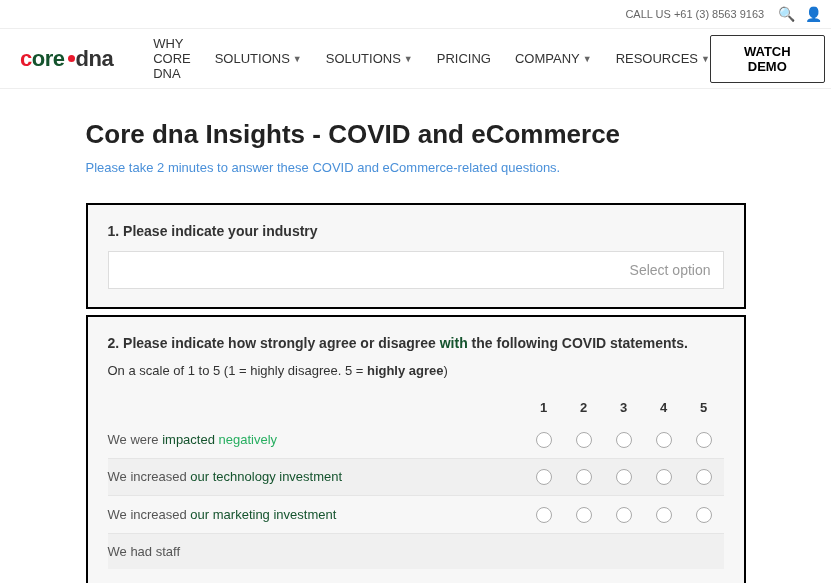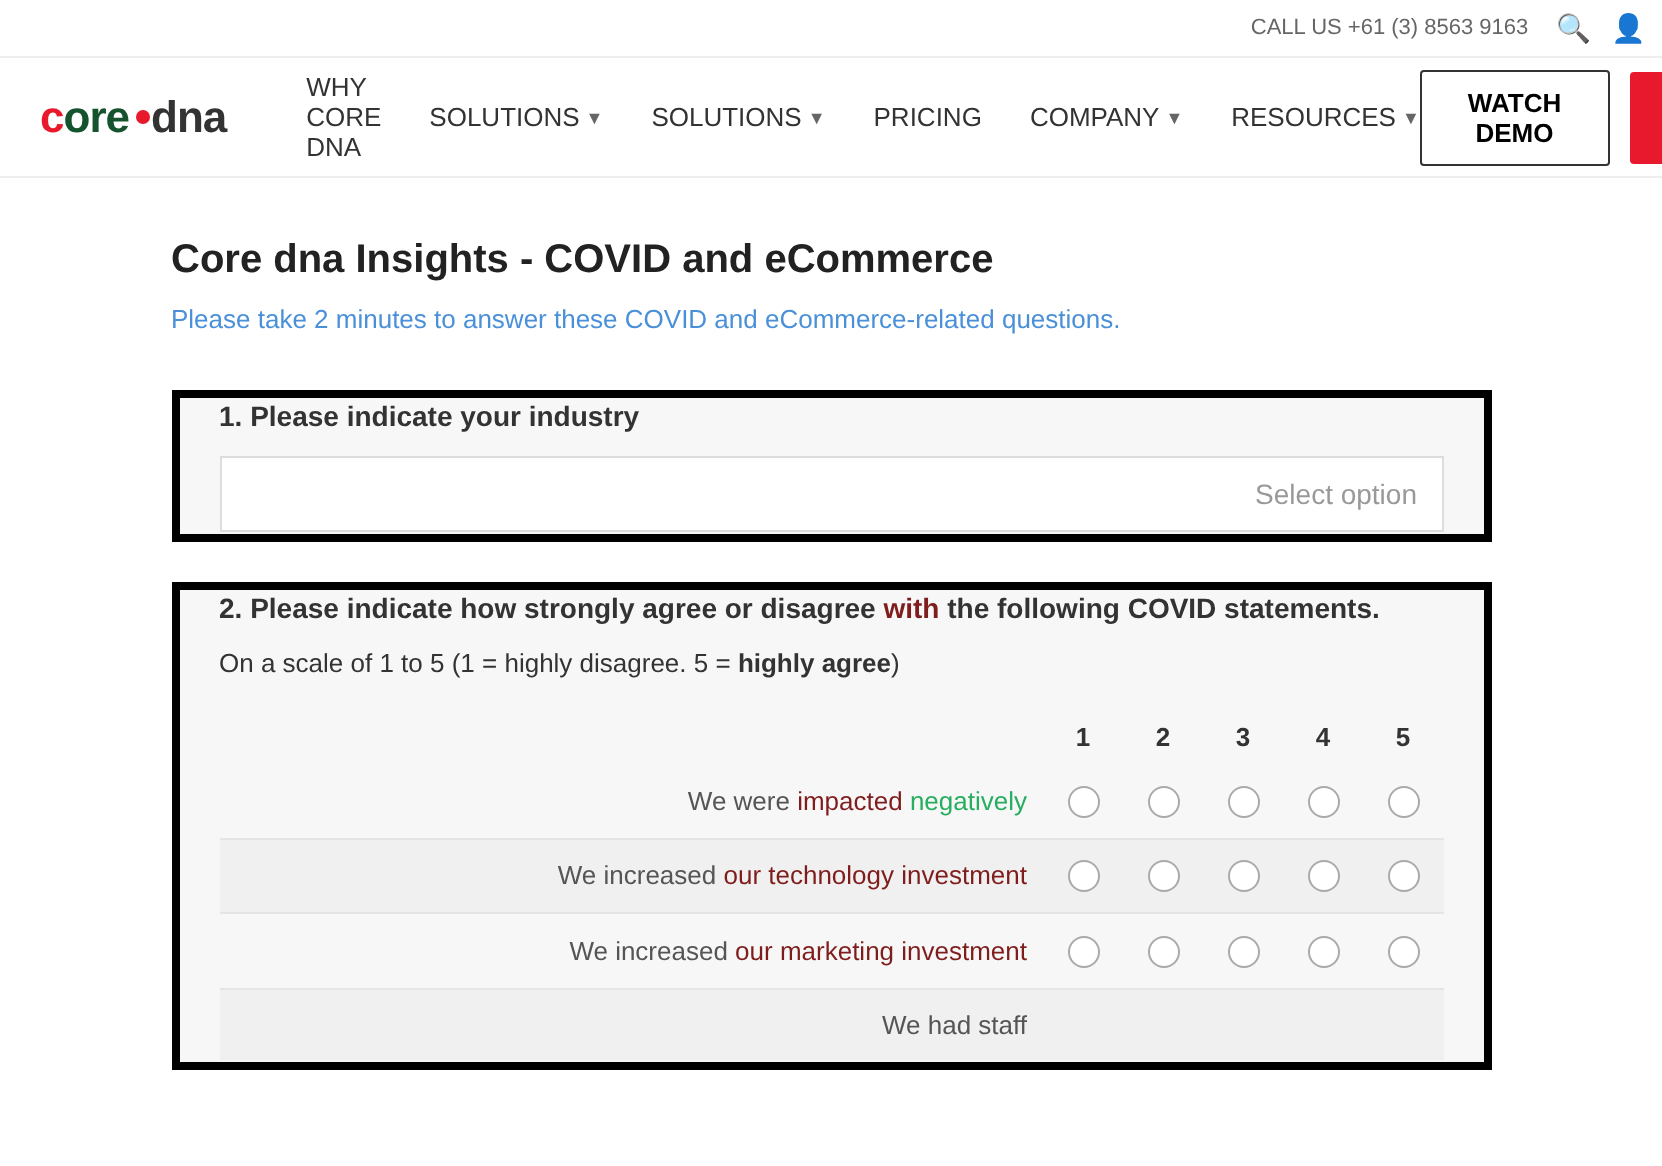--- a/index.html
+++ b/index.html
@@ -17,30 +17,30 @@
     
     nav {
       display: flex; align-items: center; padding: 0 20px;
       border-bottom: 1px solid #eee; height: 60px;
     }
     .logo { display: flex; align-items: center; margin-right: 40px; }
     .nav-links { display: flex; gap: 24px; align-items: center; flex: 1; font-size: 13px; }
     .nav-link { color: #333; text-decoration: none; font-weight: 500; cursor: pointer; display: flex; align-items: center; gap: 3px; }
     .nav-chevron { font-size: 9px; color: #666; }
     .nav-actions { display: flex; gap: 10px; align-items: center; }
-    .btn-watch { border: 1.5px solid #333; padding: 8px 23px; font-size: 13px; font-weight: 600; background: #fff; cursor: pointer; border-radius: 2px; }
+    .btn-watch { border: 1.5px solid #333; padding: 8px 33px; font-size: 13px; font-weight: 600; background: #fff; cursor: pointer; border-radius: 2px; }
     .btn-chat { background: #e8192c; color: #fff; padding: 8px 18px; font-size: 13px; font-weight: 700; border: none; cursor: pointer; border-radius: 2px; letter-spacing: 0.5px; }
 
     
     .main { max-width: 700px; margin: 0 auto; padding: 30px 20px; }
-    .page-title { font-size: 20px; font-weight: 700; color: #222; margin-bottom: 10px; }
+    .page-title { font-size: 26px; font-weight: 700; color: #222; margin-bottom: 10px; }
     .page-subtitle { font-size: 13px; color: #4a90d9; margin-bottom: 28px; }
 
     
-    .question-block { background: #f7f7f7; border: 4px solid #000000; padding: 1px 20px; margin-bottom: 20px; }
+    .question-block { background: #f7f7f7; border: 2px solid #000000; padding: 18px 20px; margin-bottom: 6px; }
     .question-title { font-size: 14px; font-weight: 600; color: #333; margin-bottom: 12px; }
     .question-scale-label { font-size: 13px; color: #333; margin-bottom: 16px; }
     .question-scale-label strong { font-weight: 700; text-align: center; }
 
     
     .select-wrapper { background: #fff; border: 1px solid #ddd; }
     .select-field {
       width: 100%; padding: 10px 12px; font-size: 14px; color: #999;
       background: #fff; border: none; outline: none; cursor: pointer;
       appearance: none; text-align: right; -webkit-appearance: none;
@@ -51,31 +51,31 @@
     .rating-table th {
       text-align: center; font-weight: 600; font-size: 13px;
       color: #333; padding: 6px 8px; width: 40px;
     }
     .rating-table th:first-child { text-align: left; width: auto; }
     .rating-table tr { border-bottom: 1px solid #e5e5e5; }
     .rating-table tr:last-child { border-bottom: none; }
     .rating-table td {
       padding: 10px 8px; text-align: center; font-size: 13px; color: #555;
     }
-    .rating-table td:first-child { text-align: right; padding-left: 0; }
+    .rating-table td:first-child { text-align: left; padding-left: 0; }
     .rating-row:nth-child(even) td { background: #f0f0f0; }
     .rating-row:nth-child(odd) td { background: #f7f7f7; }
     .radio-circle {
       width: 16px; height: 16px; border-radius: 50%; border: 1.5px solid #aaa;
       display: inline-block; cursor: pointer; background: #fff;
       vertical-align: middle;
     }
 
     
-    .highlight-blue { color: #7f1d1d; }
+    .highlight-blue { color: #14532d; }
     .highlight-green { color: #27ae60; }
   </style>
 </head>
 <body>
 
 <div class="top-bar">
   <span>CALL US +61 (3) 8563 9163</span>
   <div class="top-bar-icons">
     <span class="top-bar-icon">🔍</span>
     <span class="top-bar-icon">👤</span>

